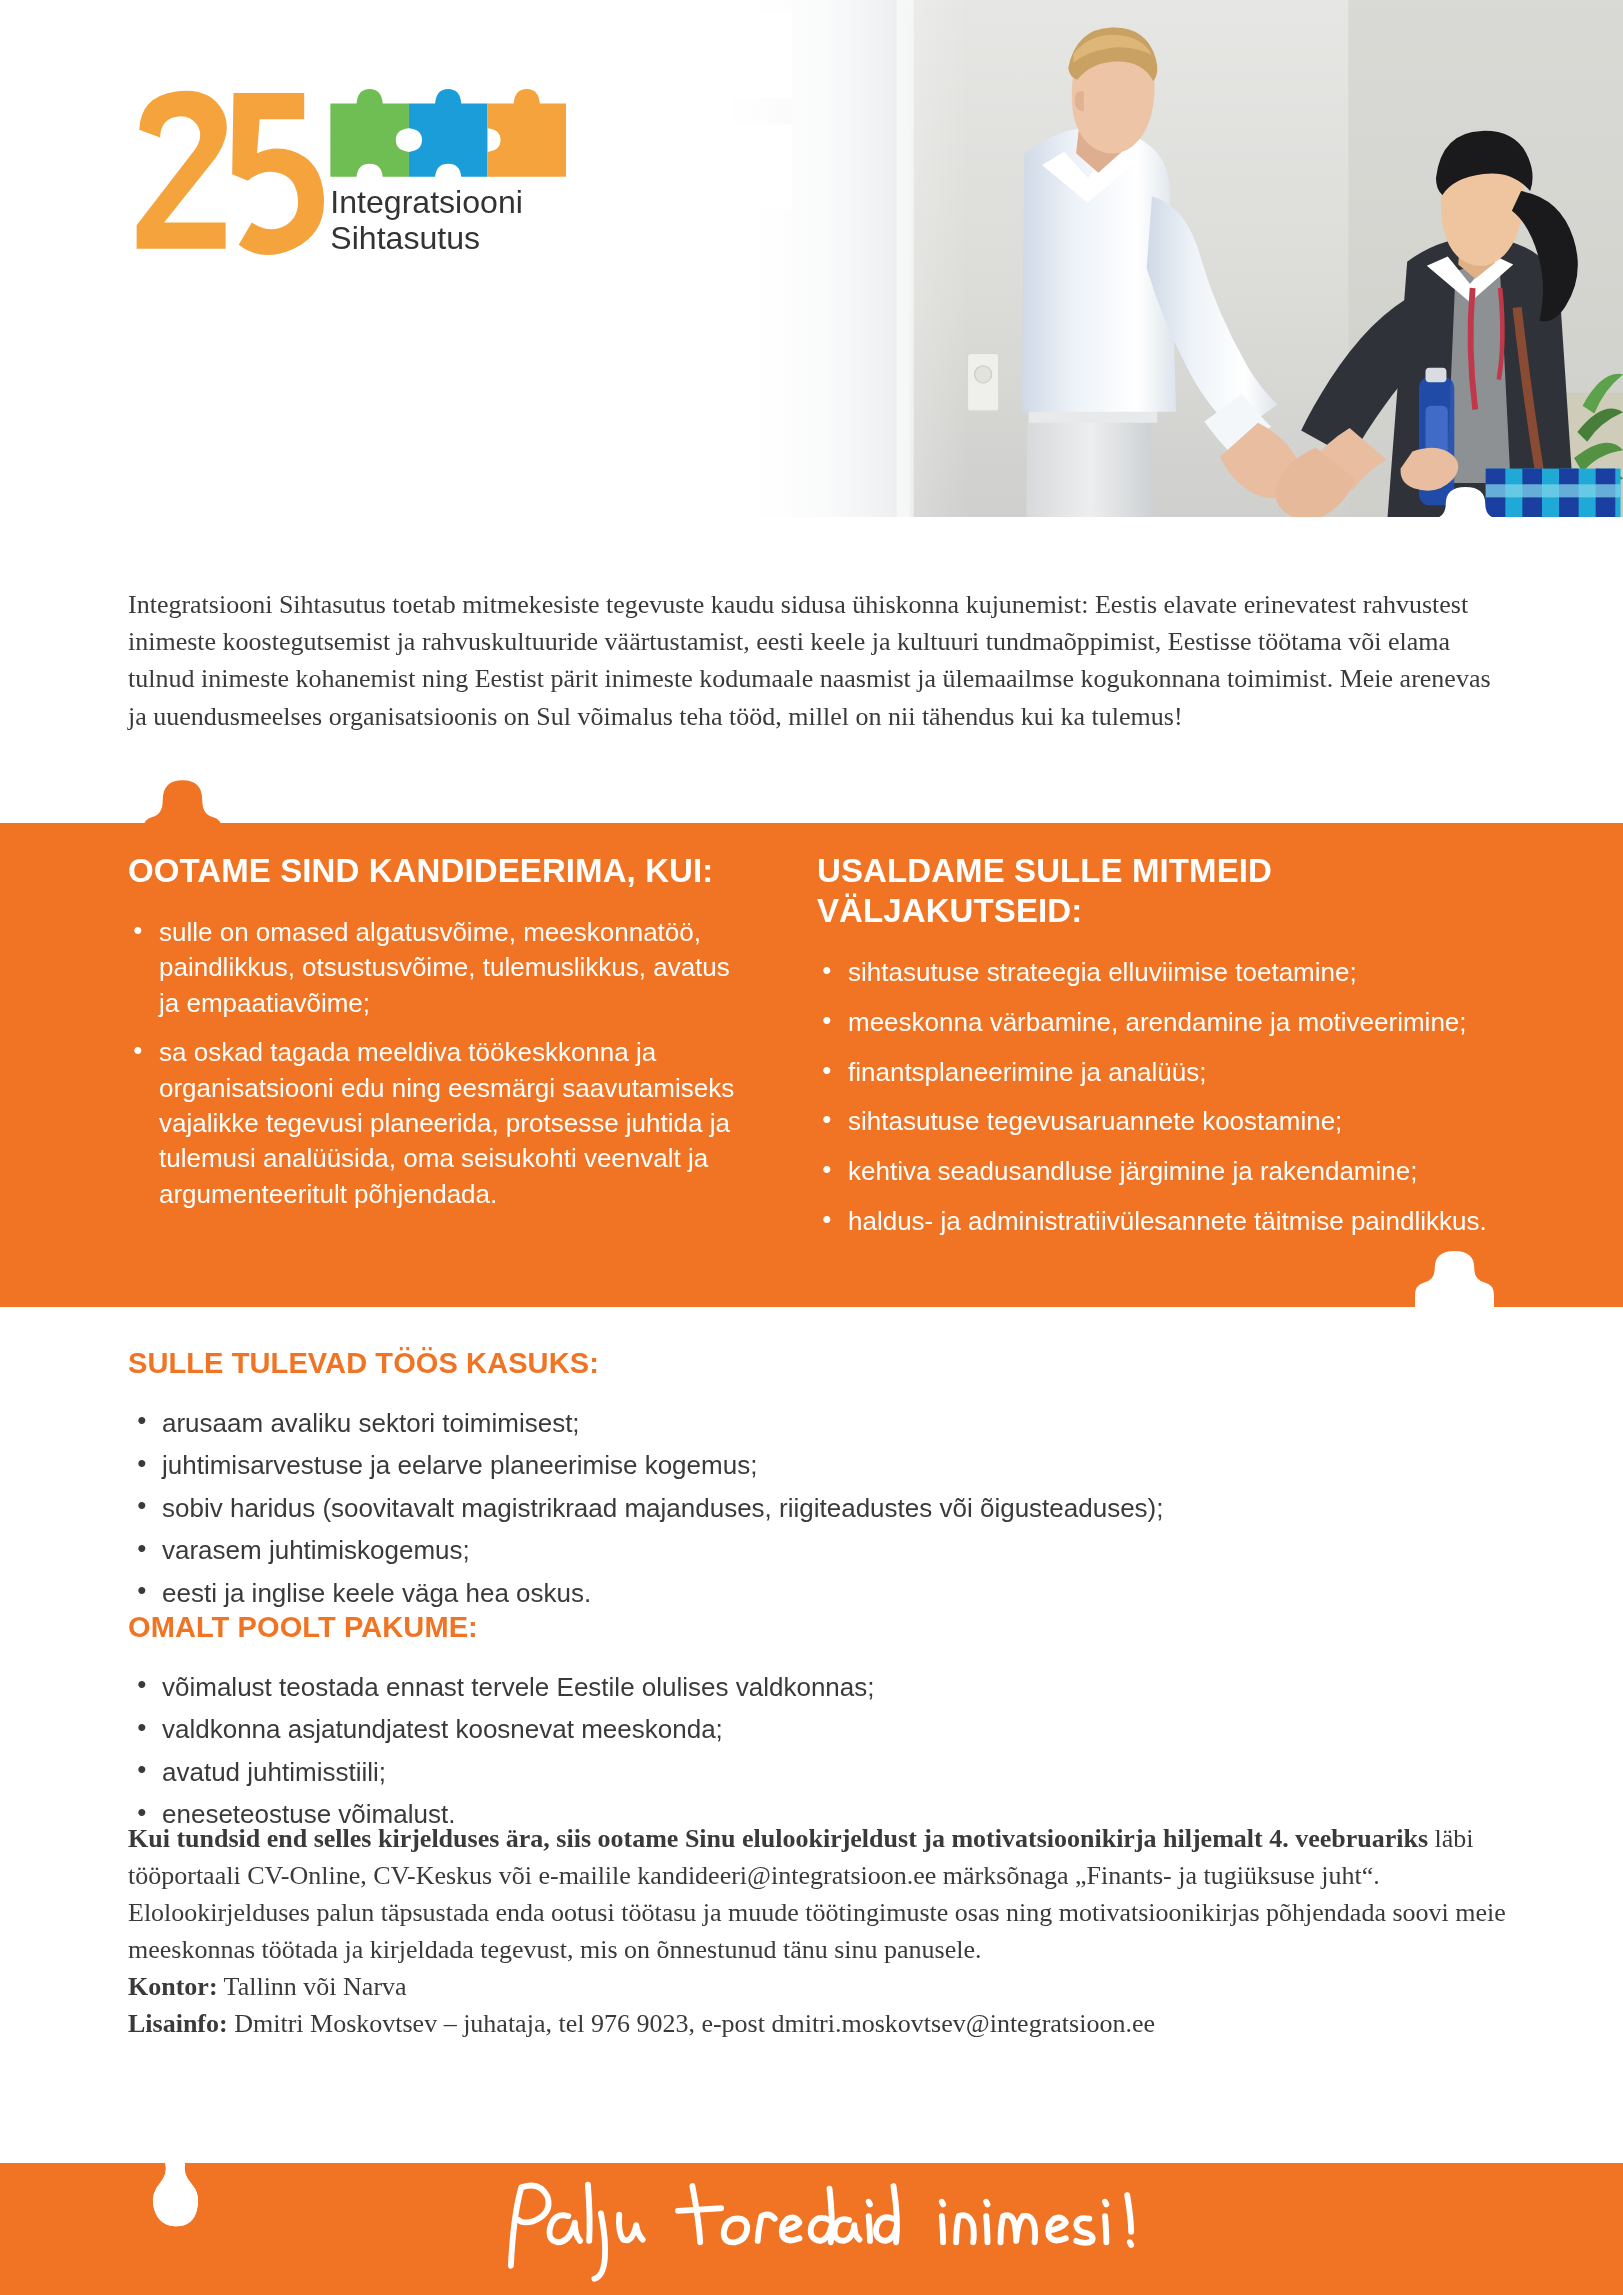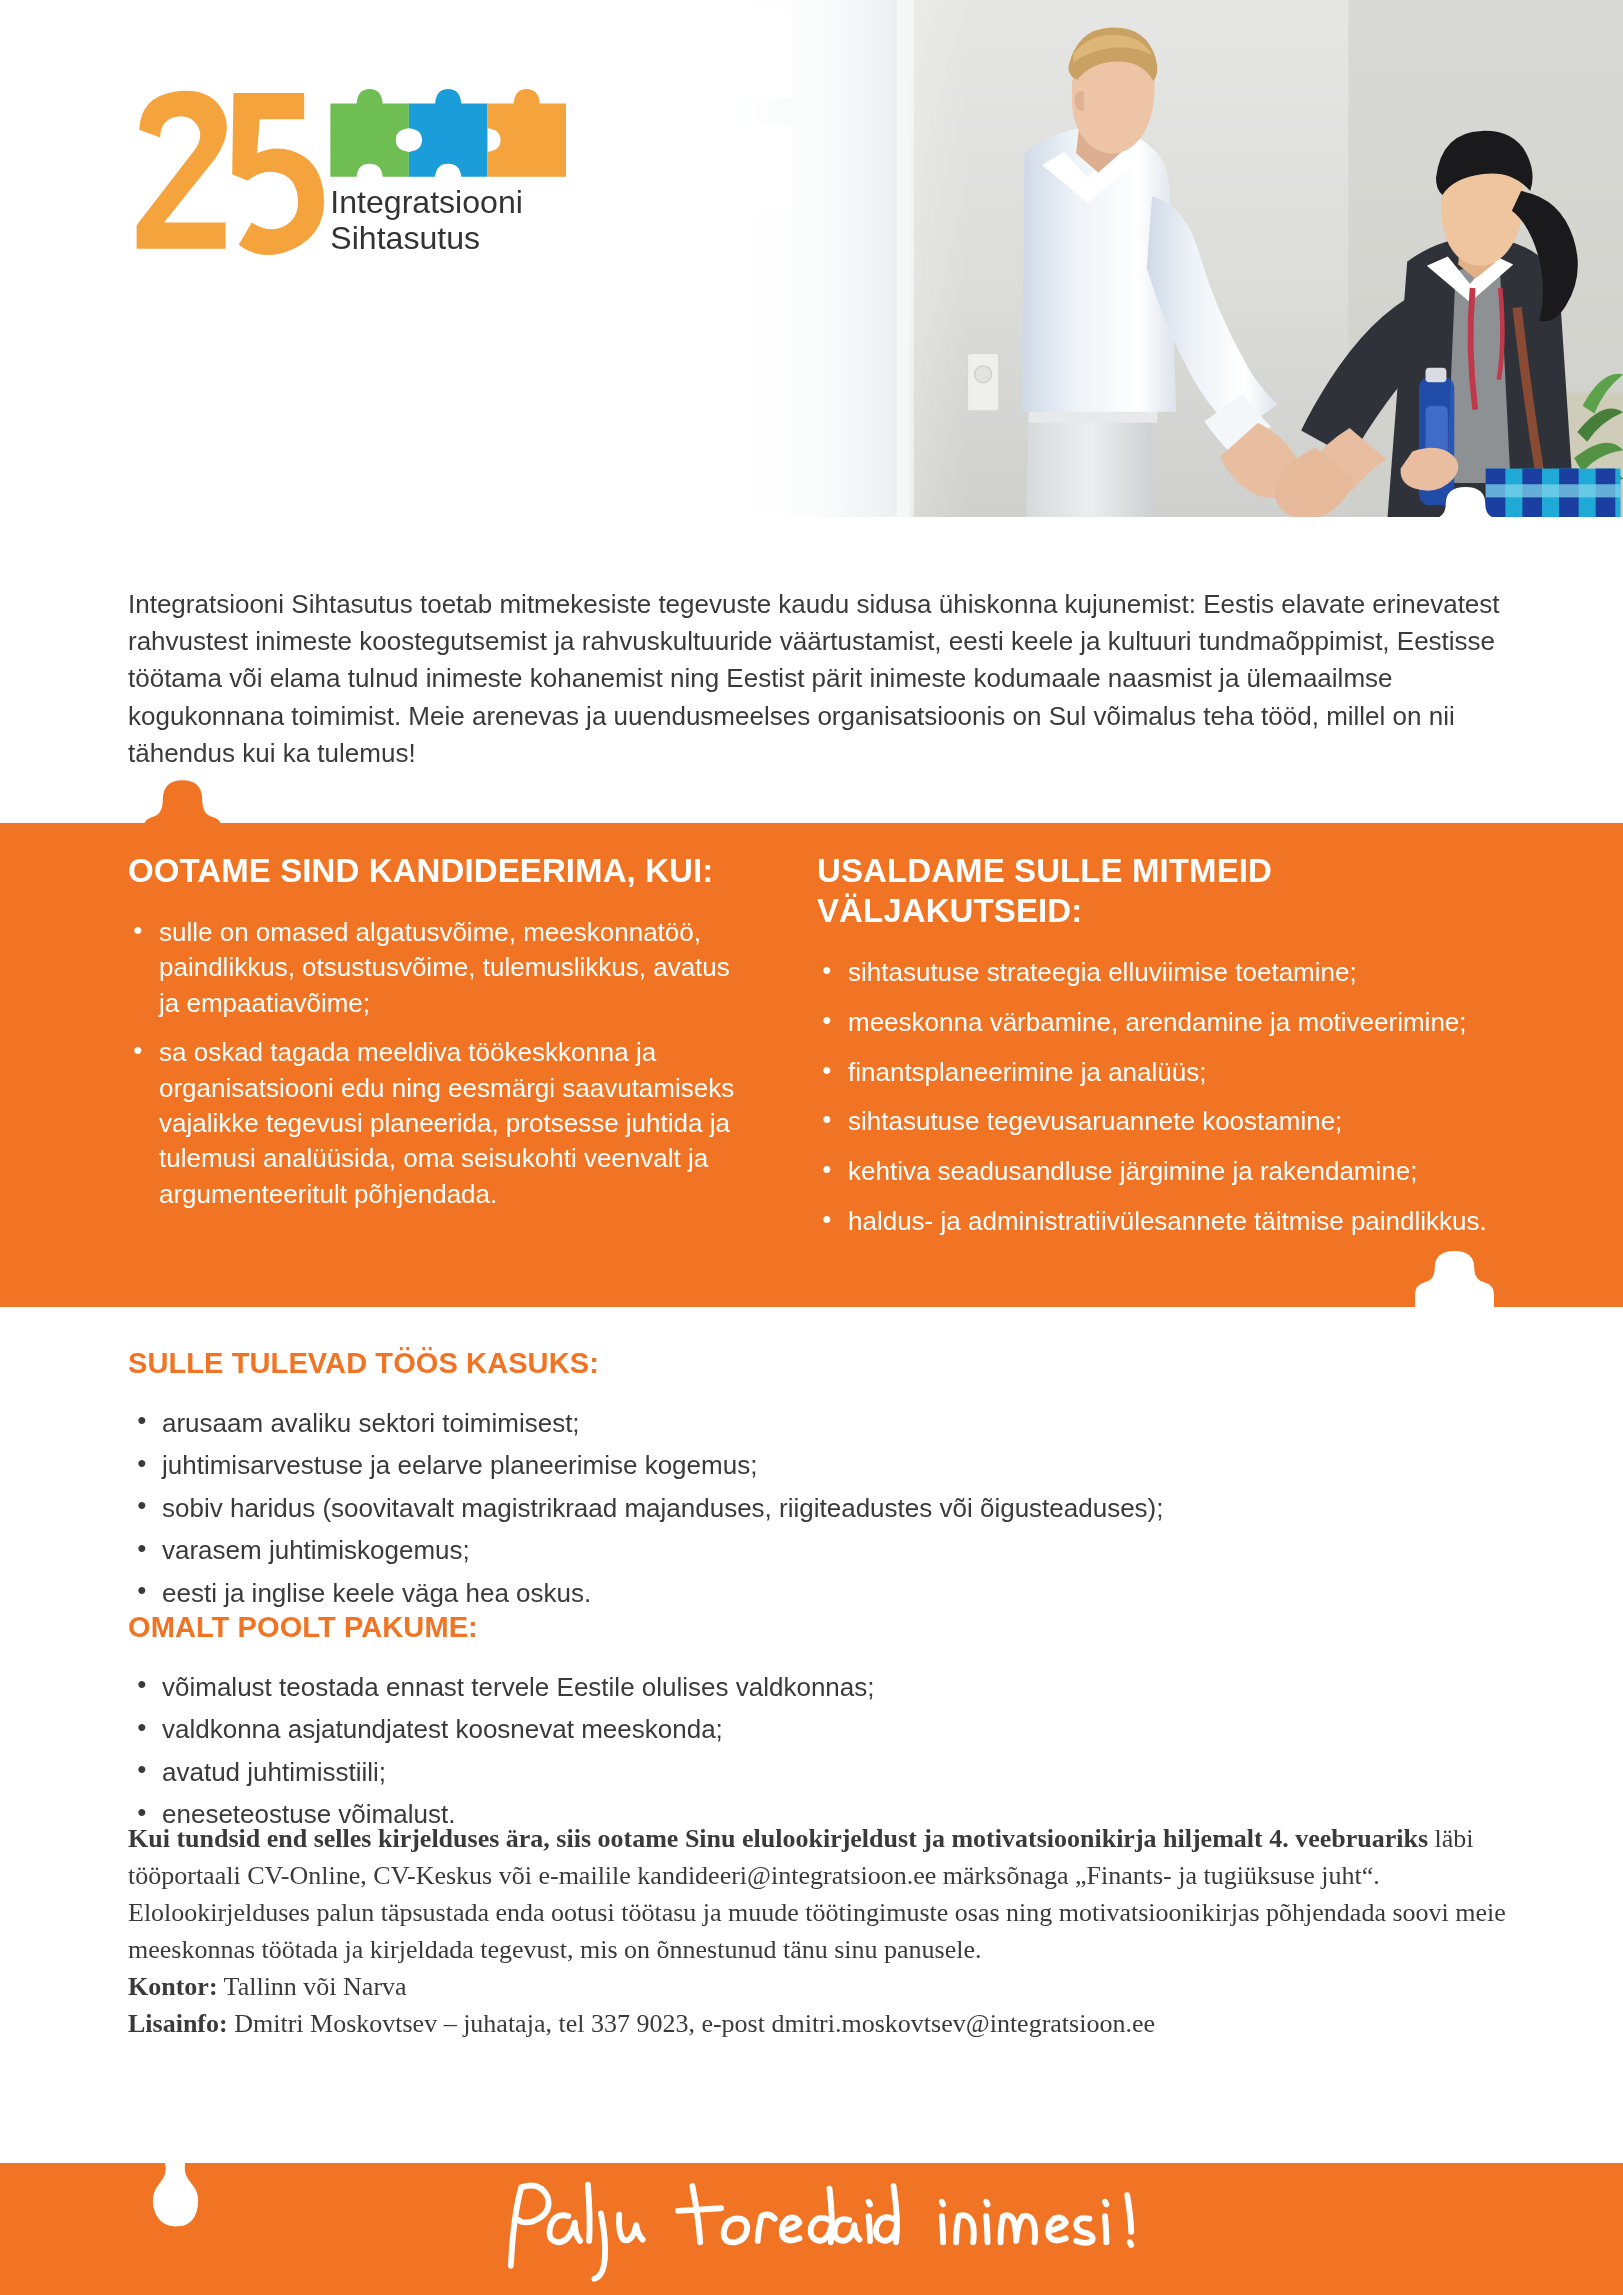--- a/index.html
+++ b/index.html
@@ -64,20 +64,21 @@
   .headline .l2 { display: block; font-size: 55px; }
 
   
   .intro {
     position: absolute;
     left: 128px; top: 586px;
     width: 1378px;
     color: #3a3a3a;
     font-size: 26px;
     line-height: 1.43;
+    font-family: Liberation Serif, serif;
   }
 
   
   .orange-band {
     position: absolute;
     left: 0; top: 823px;
     width: 1623px; height: 484px;
     background: #F07423;
   }
   
@@ -394,21 +395,21 @@
     <li>võimalust teostada ennast tervele Eestile olulises valdkonnas;</li>
     <li>valdkonna asjatundjatest koosnevat meeskonda;</li>
     <li>avatud juhtimisstiili;</li>
     <li>eneseteostuse võimalust.</li>
   </ul>
 
   <div class="closing">
     <p><b>Kui tundsid end selles kirjelduses ära, siis ootame Sinu elulookirjeldust ja motivatsioonikirja hiljemalt 4. veebruariks</b><span> läbi tööportaali CV-Online, CV-Keskus või e-mailile kandideeri@integratsioon.ee märksõnaga „Finants- ja tugiüksuse juht“.</span></p>
     <p>Elolookirjelduses palun täpsustada enda ootusi töötasu ja muude töötingimuste osas ning motivatsioonikirjas põhjendada soovi meie meeskonnas töötada ja kirjeldada tegevust, mis on õnnestunud tänu sinu panusele.</p>
     <p><b>Kontor:</b><span> Tallinn või Narva</span></p>
-    <p><b>Lisainfo:</b><span> Dmitri Moskovtsev – juhataja, tel 337 9023, e-post dmitri.moskovtsev@integratsioon.ee</span></p>
+    <p><b>Lisainfo:</b><span> Dmitri Moskovtsev – juhataja, tel 976 9023, e-post dmitri.moskovtsev@integratsioon.ee</span></p>
   </div>
 
   <div class="bottom-bar"></div>
   <svg class="notch-bottom" viewBox="0 0 120 120">
     <path d="M0 0 L46 0 Q50 16 38 30 Q24 46 28 66 Q34 94 60 96 Q88 98 94 70 Q100 48 86 32 Q72 16 76 0 L120 0 L120 0 L0 0 Z" fill="#ffffff"></path>
     <path d="M46 0 Q50 18 38 32 Q22 50 30 72 Q38 96 62 96 Q88 96 94 72 Q100 48 86 32 Q72 16 76 0 Z" fill="#ffffff"></path>
   </svg>
 
   <div class="signature" title="Palju toredaid inimesi!">
     <svg class="sig-svg" viewBox="0 0 1200 170">

